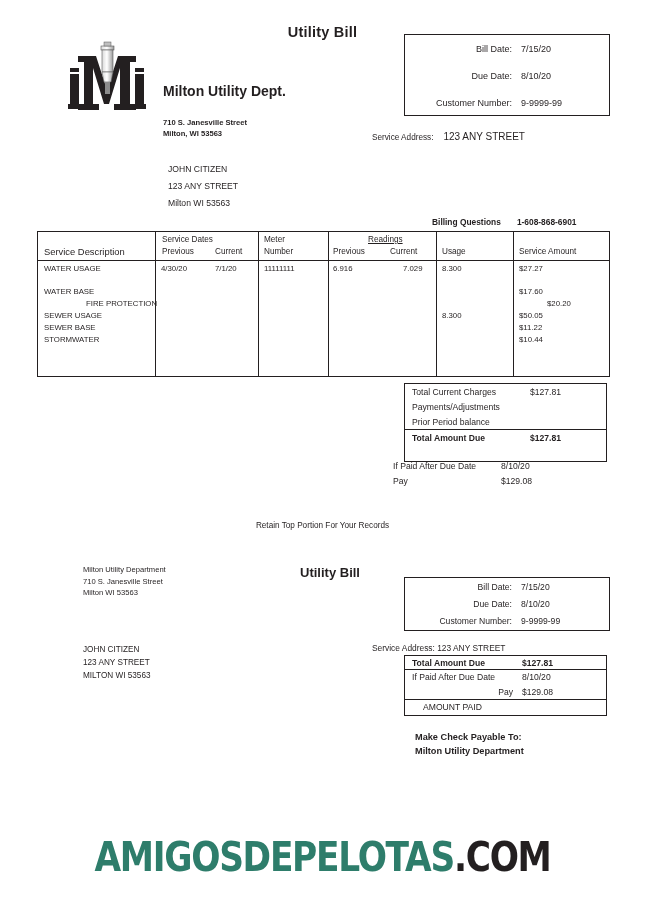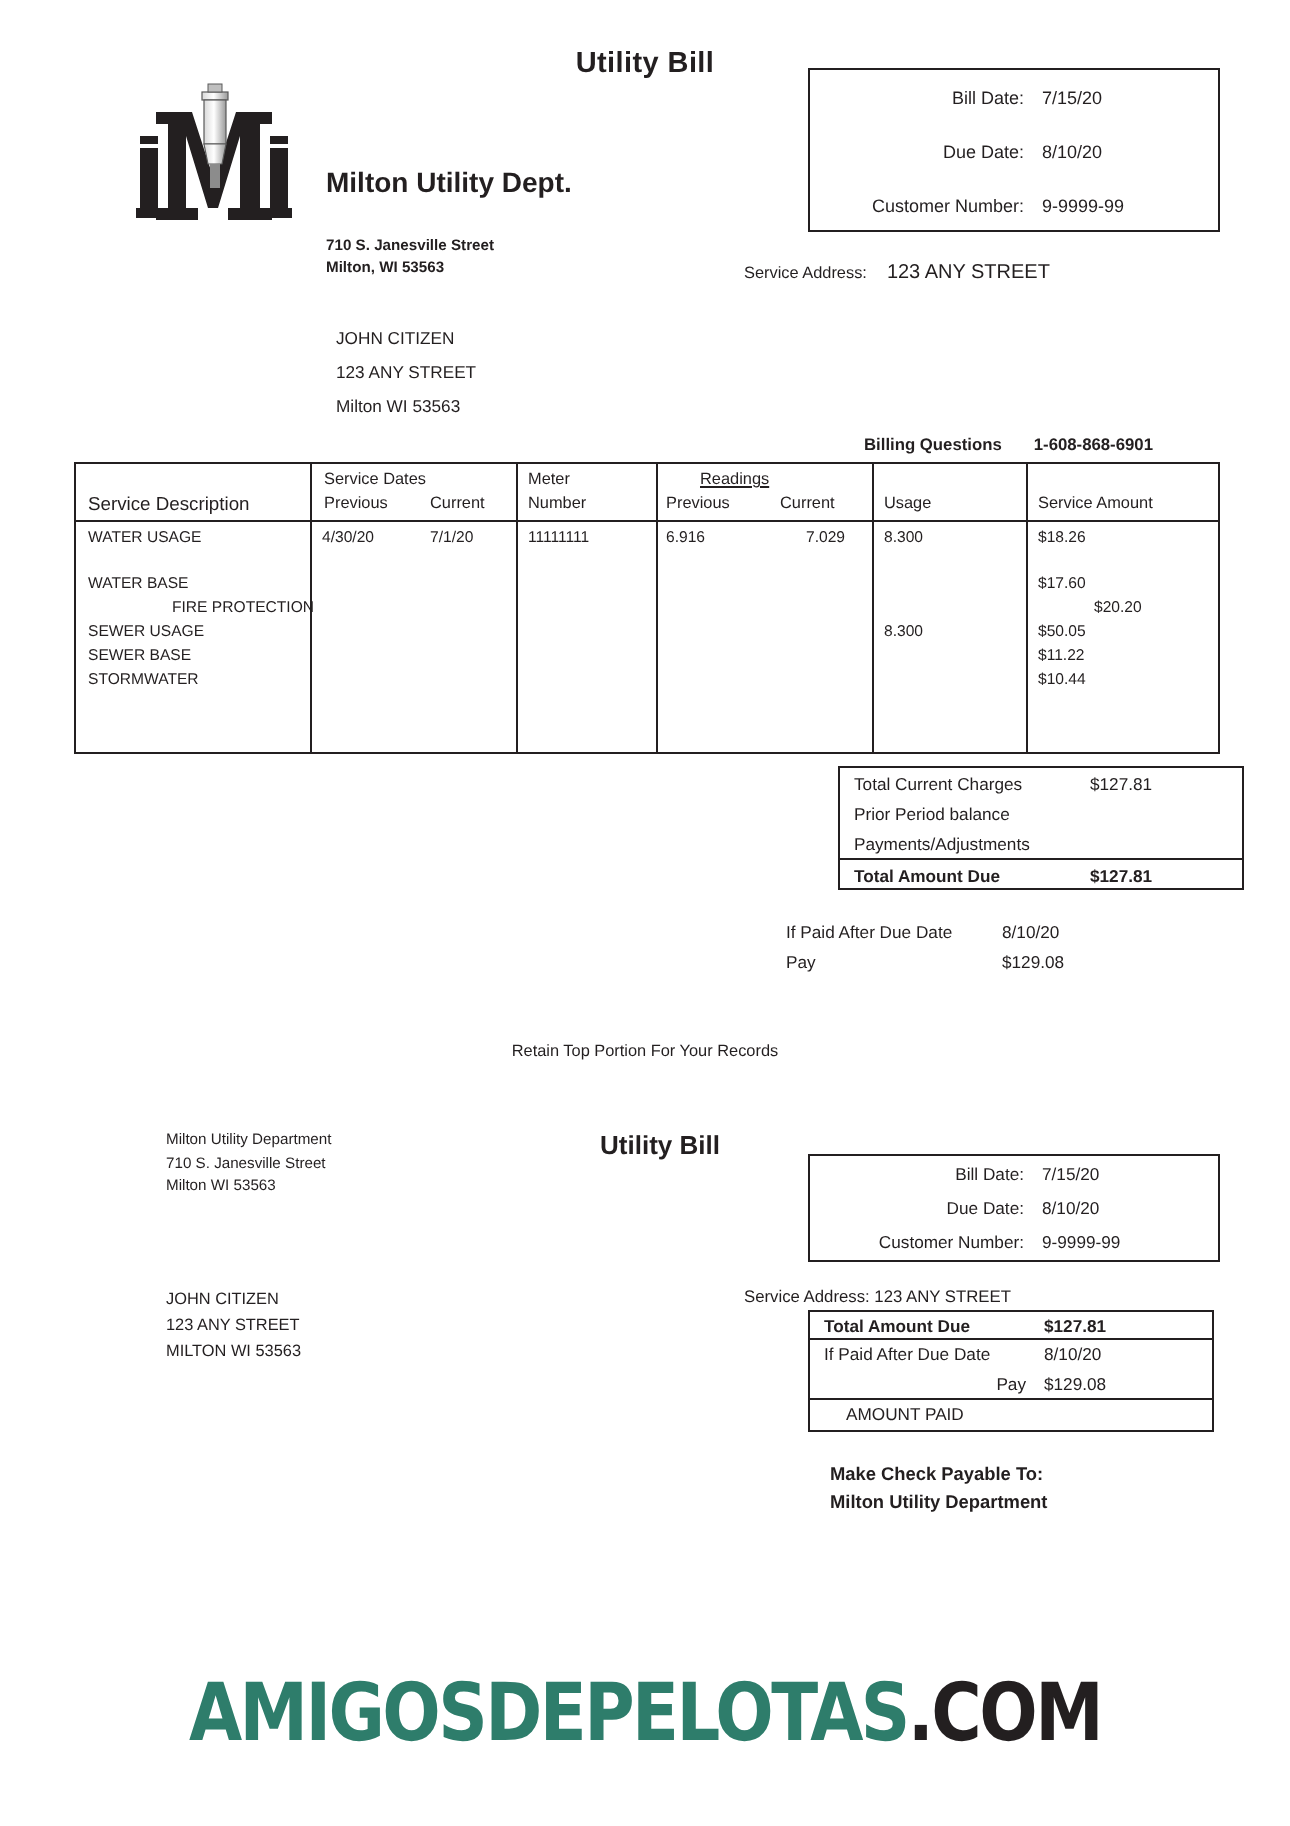--- a/index.html
+++ b/index.html
@@ -108,21 +108,21 @@
   }
   #svc-body { position: relative; height: 115px; }
   #svc-body .cell {
     position: absolute;
     font-size: 7.8px;
     white-space: nowrap;
   }
 
   
   #totals-box {
-    left: 419px; top: 383px; width: 203px; height: 62px;
+    left: 404px; top: 383px; width: 203px; height: 79px;
     border: 1.1px solid #231f20;
     box-sizing: border-box;
   }
   .trow {
     display: flex;
     height: 15px;
     align-items: center;
     font-size: 8.6px;
     padding-left: 7px;
     box-sizing: border-box;
@@ -318,42 +318,42 @@
       <span class="vline" style="left:290px;"></span>
       <span class="vline" style="left:398px;"></span>
       <span class="vline" style="left:475px;"></span>
 
       <span class="h" style="left:6px;  top:14px; font-size:9.4px;">Service Description</span>
       <span class="h" style="left:124px;top:3px;">Service Dates</span>
       <span class="h" style="left:124px;top:15px;">Previous</span>
       <span class="h" style="left:177px;top:15px;">Current</span>
       <span class="h" style="left:226px;top:3px;">Meter</span>
       <span class="h" style="left:226px;top:15px;">Number</span>
-      <span class="h" style="left:312px;top:3px;text-decoration:underline;">Readings</span>
+      <span class="h" style="left:330px;top:3px;text-decoration:underline;">Readings</span>
       <span class="h" style="left:295px;top:15px;">Previous</span>
       <span class="h" style="left:352px;top:15px;">Current</span>
       <span class="h" style="left:404px;top:15px;">Usage</span>
       <span class="h" style="left:481px;top:15px;">Service Amount</span>
     </div>
 
     <div id="svc-body">
       <span class="vline" style="left:117px;"></span>
       <span class="vline" style="left:220px;"></span>
       <span class="vline" style="left:290px;"></span>
       <span class="vline" style="left:398px;"></span>
       <span class="vline" style="left:475px;"></span>
 
       <span class="cell" style="left:6px;  top:3px;">WATER USAGE</span>
       <span class="cell" style="left:123px;top:3px;">4/30/20</span>
       <span class="cell" style="left:177px;top:3px;">7/1/20</span>
       <span class="cell" style="left:226px;top:3px;">11111111</span>
       <span class="cell" style="left:295px;top:3px;">6.916</span>
       <span class="cell" style="left:365px;top:3px;">7.029</span>
       <span class="cell" style="left:404px;top:3px;">8.300</span>
-      <span class="cell" style="left:481px;top:3px;">$18.26</span>
+      <span class="cell" style="left:481px;top:3px;">$27.27</span>
 
       <span class="cell" style="left:6px;  top:26px;">WATER BASE</span>
       <span class="cell" style="left:404px;top:26px;"></span>
       <span class="cell" style="left:481px;top:26px;">$17.60</span>
 
       <span class="cell" style="left:6px;  top:38px;padding-left:42px;">FIRE PROTECTION</span>
       <span class="cell" style="left:404px;top:38px;"></span>
       <span class="cell" style="left:509px;top:38px;">$20.20</span>
 
       <span class="cell" style="left:6px;  top:50px;">SEWER USAGE</span>
@@ -369,25 +369,25 @@
       <span class="cell" style="left:481px;top:74px;">$10.44</span>
     </div>
   </div>
 
   <div class="abs" id="totals-box">
     <div class="trow">
       <span class="tlab">Total Current Charges</span>
       <span class="tval">$127.81</span>
     </div>
     <div class="trow">
+      <span class="tlab">Payments/Adjustments</span>
+      <span class="tval"></span>
+    </div>
+    <div class="trow">
       <span class="tlab">Prior Period balance</span>
-      <span class="tval"></span>
-    </div>
-    <div class="trow">
-      <span class="tlab">Payments/Adjustments</span>
       <span class="tval"></span>
     </div>
     <div class="trow total">
       <span class="tlab">Total Amount Due</span>
       <span class="tval">$127.81</span>
     </div>
   </div>
 
   <div class="abs" id="afterdue">
     <div class="arow">

